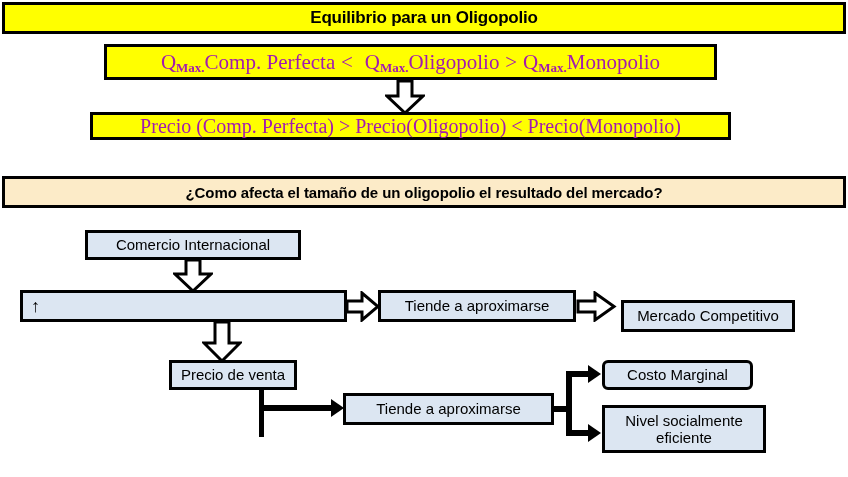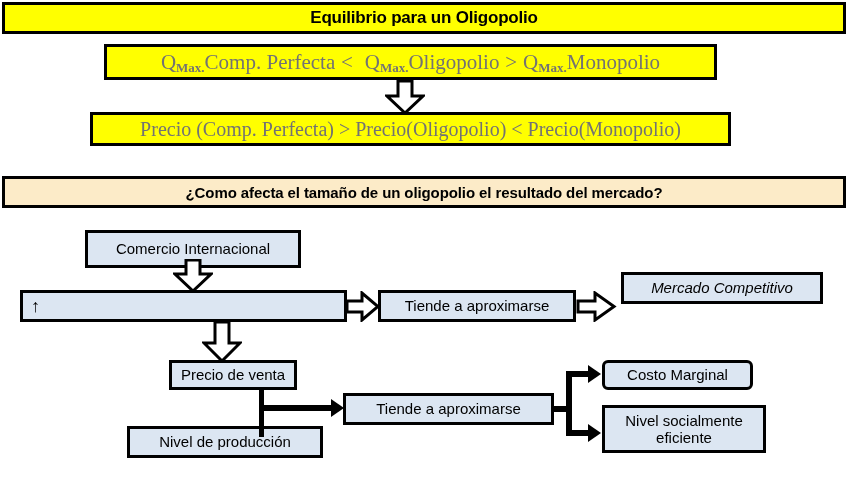--- a/index.html
+++ b/index.html
@@ -50,36 +50,36 @@
 
   
   .eq-box {
     position: absolute;
     box-sizing: border-box;
     background: #FFFF00;
     border: 3px solid #000000;
     display: flex;
     align-items: center;
     justify-content: center;
-    color: #737373;
+    color: #a21caf;
     font-family: "Liberation Serif", serif;
     white-space: nowrap;
   }
   #eq-quantity {
     left: 104px;
     top: 44px;
     width: 613px;
     height: 36px;
     font-size: 21px;
   }
   #eq-price {
     left: 90px;
     top: 112px;
     width: 641px;
-    height: 34px;
+    height: 28px;
     font-size: 20px;
   }
   .eq-box sub {
     font-size: 0.62em;
     vertical-align: baseline;
     position: relative;
     top: 0.26em;
     font-weight: bold;
   }
   .sp { display: inline-block; width: 0.28em; }
@@ -92,24 +92,24 @@
     border: 3px solid #000000;
     display: flex;
     align-items: center;
     justify-content: center;
     text-align: center;
     color: #000000;
     font-size: 15px;
     line-height: 1.15;
     padding: 0 4px;
   }
-  #node-comercio   { left: 85px;  top: 230px; width: 216px; height: 38px; }
+  #node-comercio   { left: 85px;  top: 230px; width: 216px; height: 30px; }
   #node-vendedores { left: 20px;  top: 290px; width: 327px; height: 32px; }
   #node-tiende-1   { left: 378px; top: 290px; width: 198px; height: 32px; }
-  #node-mercado    { left: 621px; top: 272px; width: 202px; height: 32px; font-style: italic; }
+  #node-mercado    { left: 621px; top: 300px; width: 174px; height: 32px; }
   #node-precio     { left: 169px; top: 360px; width: 128px; height: 30px; }
   #node-tiende-2   { left: 343px; top: 393px; width: 211px; height: 32px; }
   #node-nivelprod  { left: 127px; top: 426px; width: 196px; height: 32px; }
   #node-costo      { left: 602px; top: 360px; width: 151px; height: 30px; border-radius: 6px; }
   #node-socialmente{ left: 602px; top: 405px; width: 164px; height: 48px; }
 
   
   #node-vendedores { justify-content: center; }
   .up-arrow-glyph {
     position: absolute;
@@ -217,23 +217,20 @@
   <div class="block-arrow" id="arrow-ven-down">
     <svg viewBox="0 0 40 41" width="40" height="41" aria-hidden="true">
       <polygon points="13,1 27,1 27,22 38,22 20,40 2,22 13,22" fill="#FFFFFF" stroke="#000000" stroke-width="3" stroke-linejoin="miter"></polygon>
     </svg>
   </div>
 
   <div class="node" id="node-precio">
     <span>Precio de venta</span>
   </div>
 
-  <div class="node" id="node-nivelprod">
-    <span>Nivel de producción</span>
-  </div>
 
   <div class="conn" id="conn-vert-left"></div>
   <div class="conn" id="conn-horiz-left"></div>
   <div class="tri-right" id="tri-left-mid"></div>
 
   <div class="node" id="node-tiende-2">
     <span>Tiende a aproximarse</span>
   </div>
 
   <div class="conn" id="conn-right-stem"></div>

